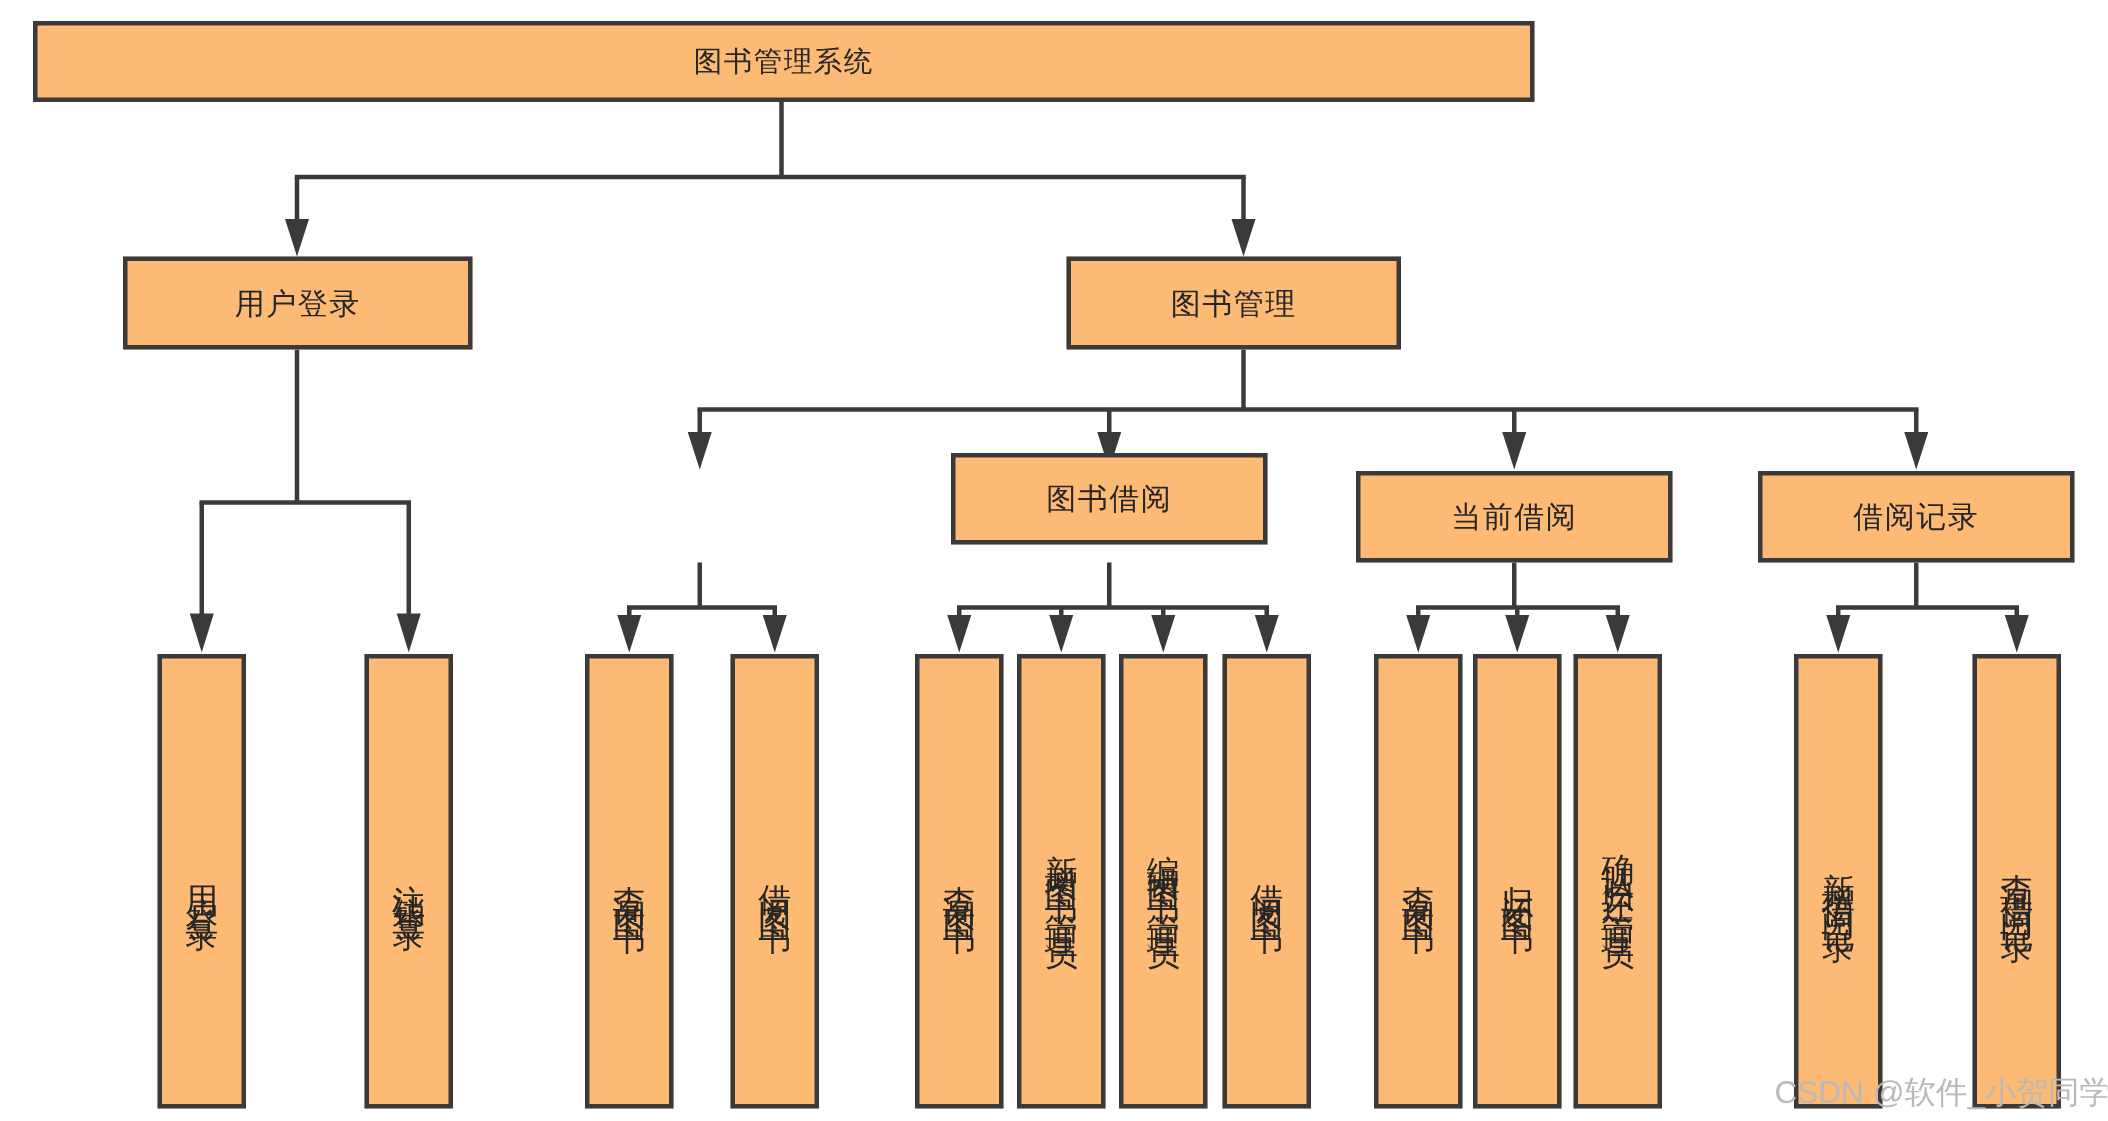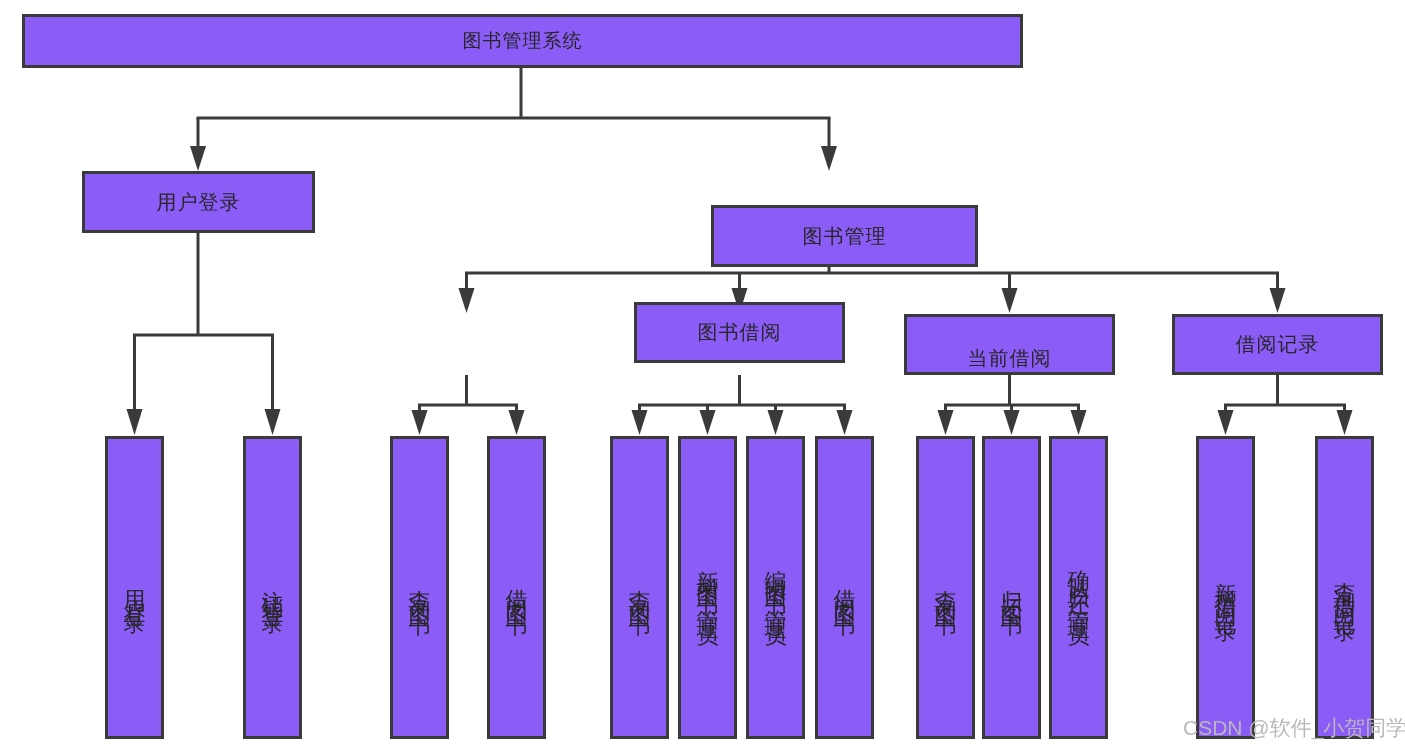--- a/index.html
+++ b/index.html
@@ -17,21 +17,21 @@
   }
   #connectors {
     position: absolute;
     left: 0; top: 0;
     width: 1405px; height: 747px;
   }
   #connectors line { stroke: #3a3a3a; stroke-width: 3; }
   #connectors polygon { fill: #3a3a3a; }
   .box {
     position: absolute;
-    background: #8b5cf6;
+    background: #fdba74;
     border: 3px solid #3a3a3a;
     display: flex;
     align-items: center;
     justify-content: center;
     z-index: 2;
   }
   .box.root span { font-size: 19px; letter-spacing: 1px; }
   .box.h span { font-size: 20px; letter-spacing: 1px; }
   .box.v span {
     writing-mode: vertical-rl;
@@ -117,28 +117,28 @@
     <polygon points="1336.5,410 1352.5,410 1344.5,435"></polygon>
   </svg>
 
   <div class="box root" style="left:22px; top:14px; width:1001px; height:54px;">
     <span>图书管理系统</span>
   </div>
 
   <div class="box h" style="left:82px; top:171px; width:233px; height:62px;">
     <span>用户登录</span>
   </div>
-  <div class="box h" style="left:711px; top:171px; width:267px; height:62px;margin-top:34px;">
+  <div class="box h" style="left:711px; top:171px; width:223px; height:62px;">
     <span>图书管理</span>
   </div>
 
   <div class="box h" style="left:634px; top:302px; width:211px; height:61px;">
     <span>图书借阅</span>
   </div>
-  <div class="box h" style="left:904px; top:314px; width:211px; height:61px;align-items:flex-end;">
+  <div class="box h" style="left:904px; top:314px; width:211px; height:61px;">
     <span>当前借阅</span>
   </div>
   <div class="box h" style="left:1172px; top:314px; width:211px; height:61px;">
     <span>借阅记录</span>
   </div>
 
   <div class="box v" style="left:105px; top:436px; width:59px; height:303px;">
     <span>用户登录</span>
   </div>
   <div class="box v" style="left:243px; top:436px; width:59px; height:303px;">

